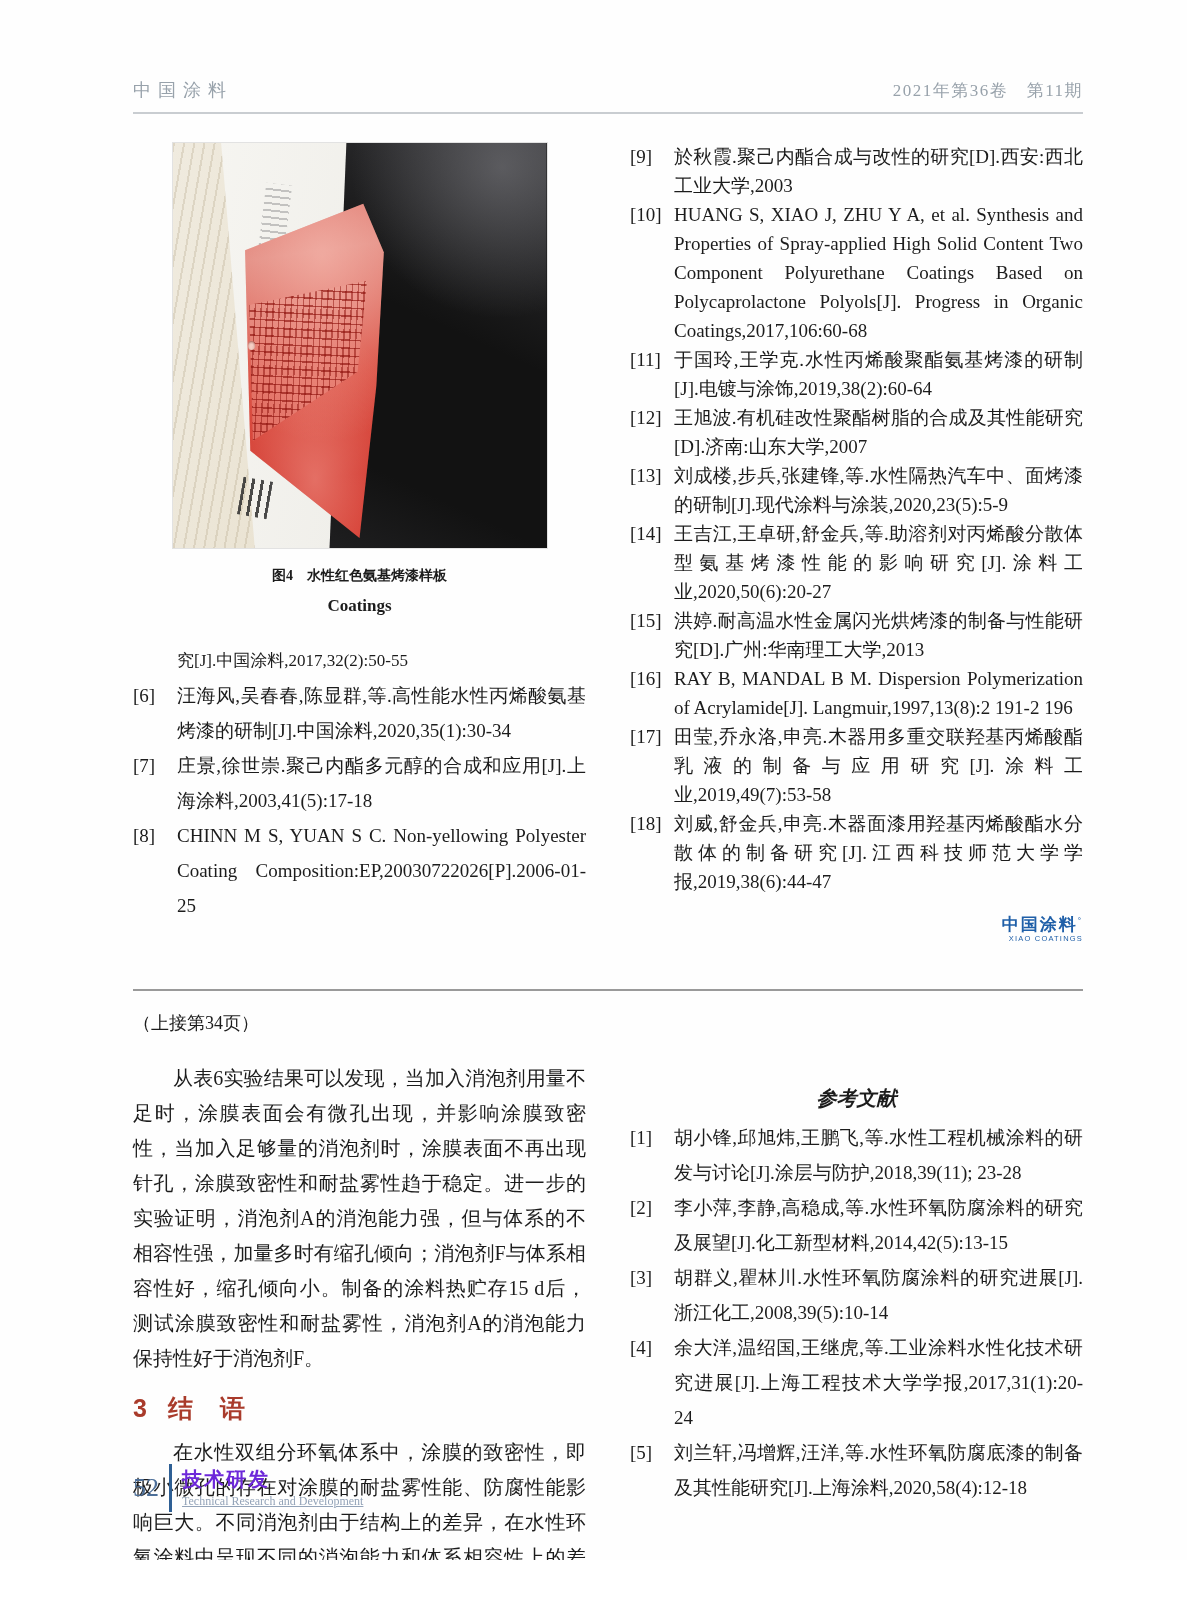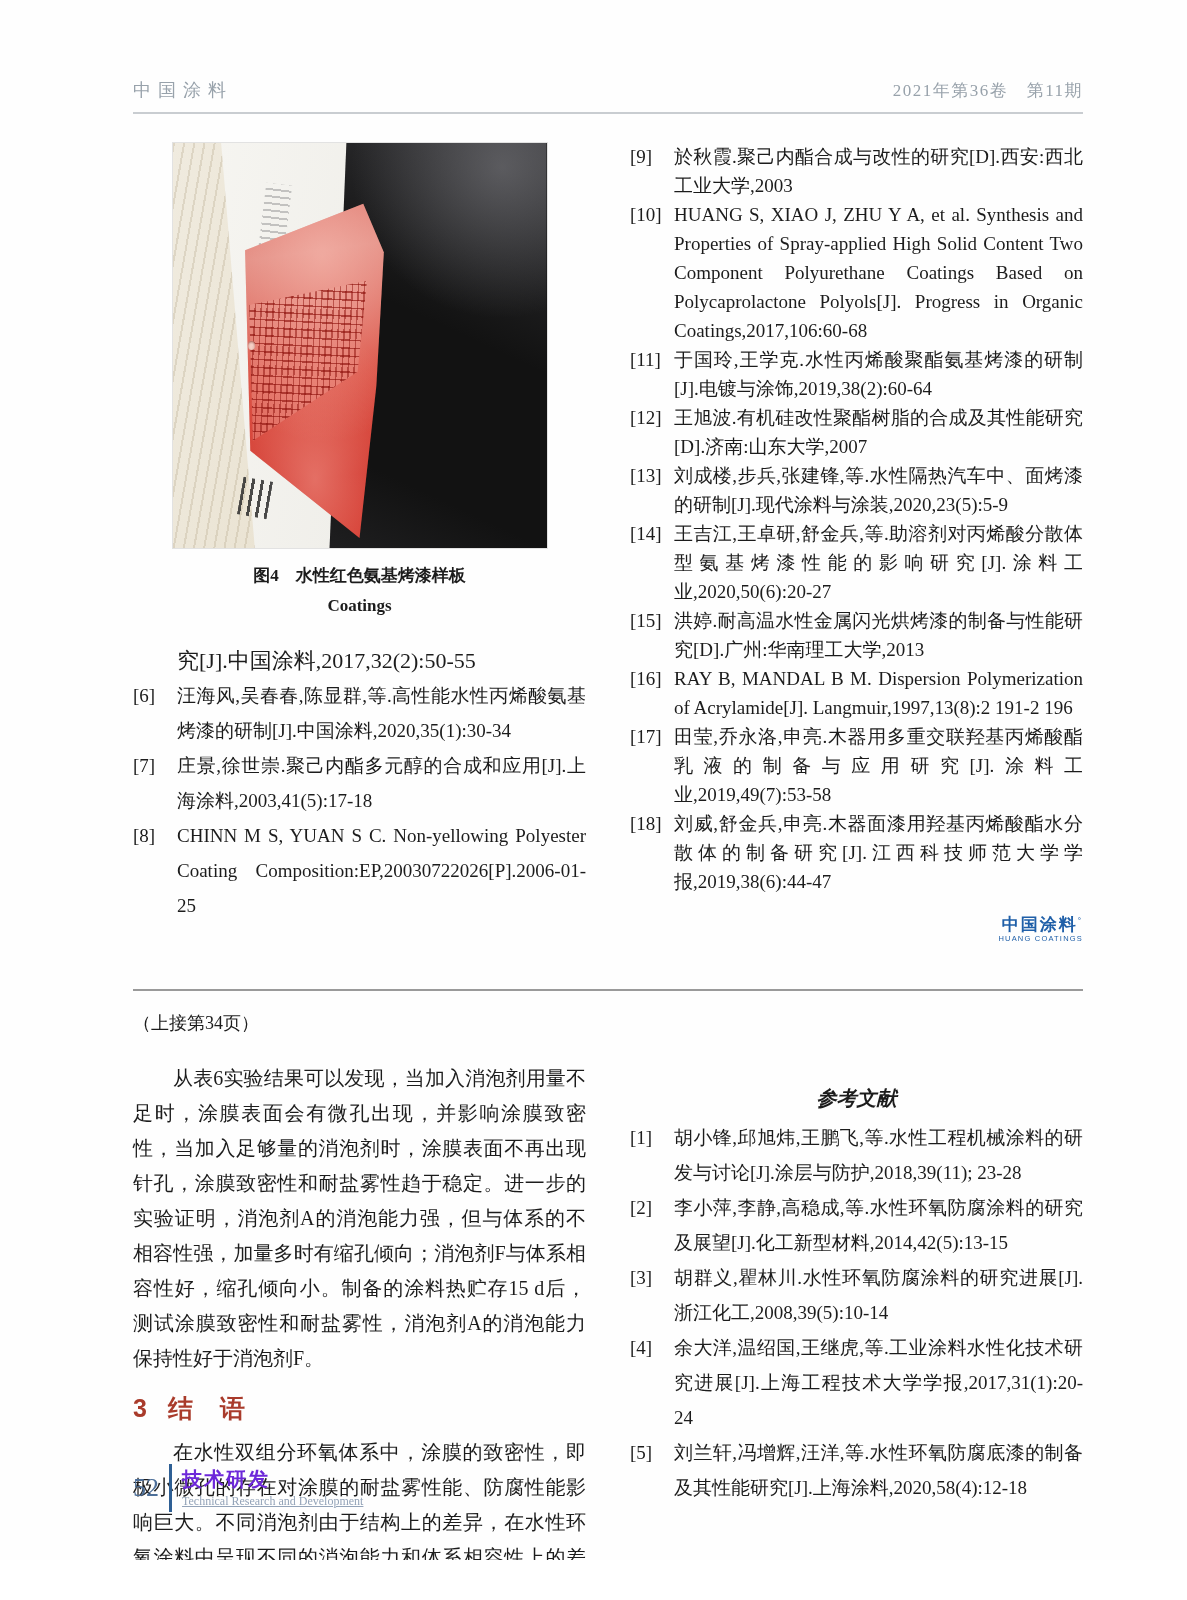--- a/index.html
+++ b/index.html
@@ -52,30 +52,30 @@
       background-color:rgba(240,165,155,.35);
       background-image:
         repeating-linear-gradient(3deg, rgba(140,15,10,.62) 0 1.5px, transparent 1.5px 8px),
         repeating-linear-gradient(93deg, rgba(140,15,10,.5) 0 1.5px, transparent 1.5px 6px);
       clip-path:polygon(20.5% 40%,52% 34%,49.5% 56.5%,21.5% 73.5%); }
   .photo .hole { position:absolute; left:20.2%; top:49%; width:7px; height:9px; border-radius:50%;
       background:rgba(246,216,206,.9); box-shadow:inset 0 1px 2px rgba(120,20,10,.6); }
 
   
   .figcap { text-align:center; margin-top:12px; }
-  .figcap .zh { font-weight:bold; font-size:17px; line-height:30px; }
+  .figcap .zh { font-weight:bold; font-size:14px; line-height:30px; }
   .figcap .en { font-weight:bold; font-size:17px; line-height:30px; }
 
   
   .ref { display:flex; font-size:19px; }
   .ref .num { width:44px; flex-shrink:0; }
   .ref .txt { flex:1; text-align:justify; }
   .refs-loose .ref { line-height:35px; }
   .refs-tight .ref { line-height:29px; }
-  .ref-cont { font-size:22px; line-height:35px; margin-left:44px; margin-top:22px; }
+  .ref-cont { font-size:17px; line-height:35px; margin-left:44px; margin-top:22px; }
 
   
   .logo { display:flex; flex-direction:column; align-items:flex-end; }
   .logo .zh { color:#1f5fa8; font-weight:bold; font-size:17px; letter-spacing:2px; line-height:18px; }
   .logo .zh sup { font-size:8px; }
   .logo .en { color:#1f5fa8; font-size:7.5px; letter-spacing:1.2px; font-family:"Liberation Sans",sans-serif; }
   .logo-top { margin-top:16px; }
 
   
   .divider { border:none; border-top:2.5px solid #9a9a9a; margin-top:46px; }
@@ -184,21 +184,21 @@
           <span class="num">[17]</span>
           <span class="txt">田莹,乔永洛,申亮.木器用多重交联羟基丙烯酸酯乳液的制备与应用研究[J].涂料工业,2019,49(7):53-58</span>
         </div>
         <div class="ref">
           <span class="num">[18]</span>
           <span class="txt">刘威,舒金兵,申亮.木器面漆用羟基丙烯酸酯水分散体的制备研究[J].江西科技师范大学学报,2019,38(6):44-47</span>
         </div>
       </div>
       <div class="logo logo-top">
         <span class="zh"><span>中国涂料</span><sup>°</sup></span>
-        <span class="en">HUANG COATINGS</span>
+        <span class="en">XIAO COATINGS</span>
       </div>
     </div>
   </div>
 
   <hr class="divider">
 
   <div class="cont-note">（上接第34页）</div>
 
   <div class="cols bottom-section">
 

